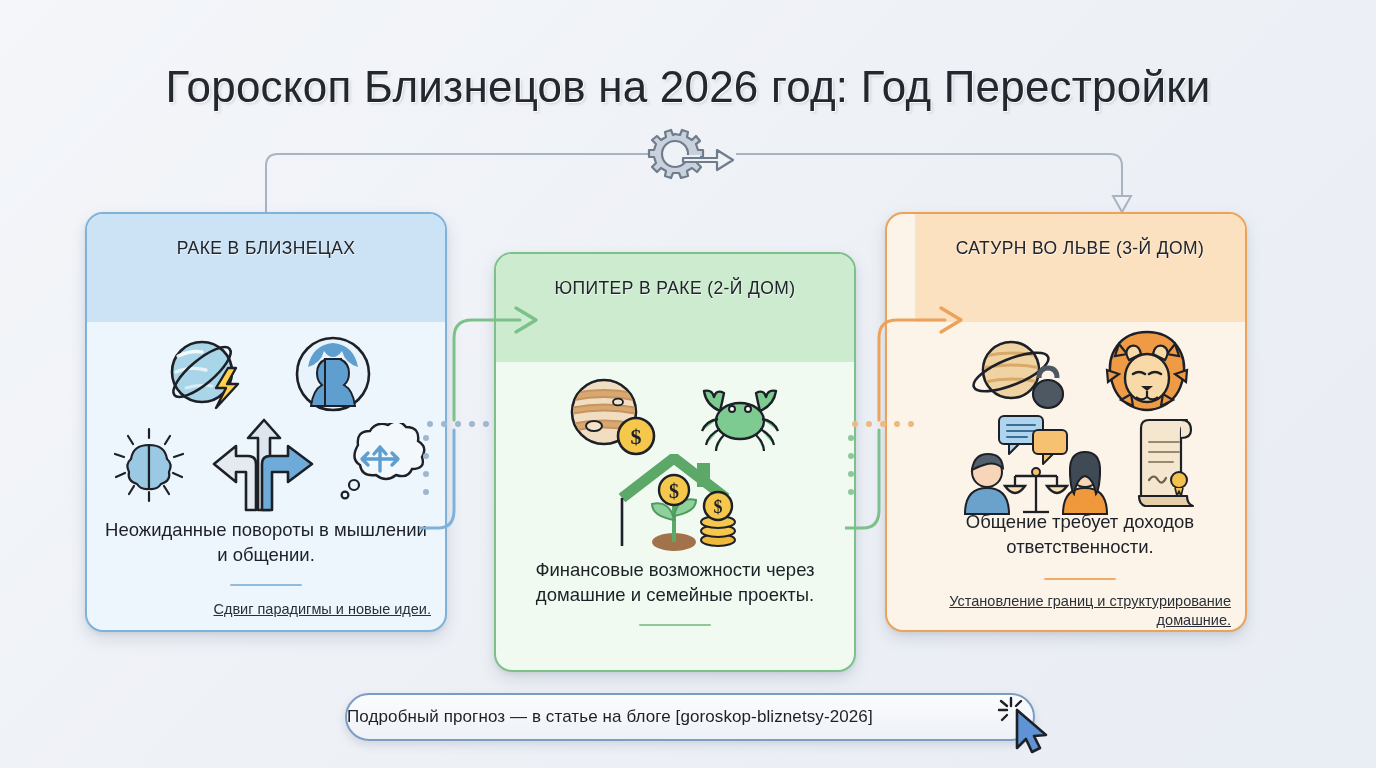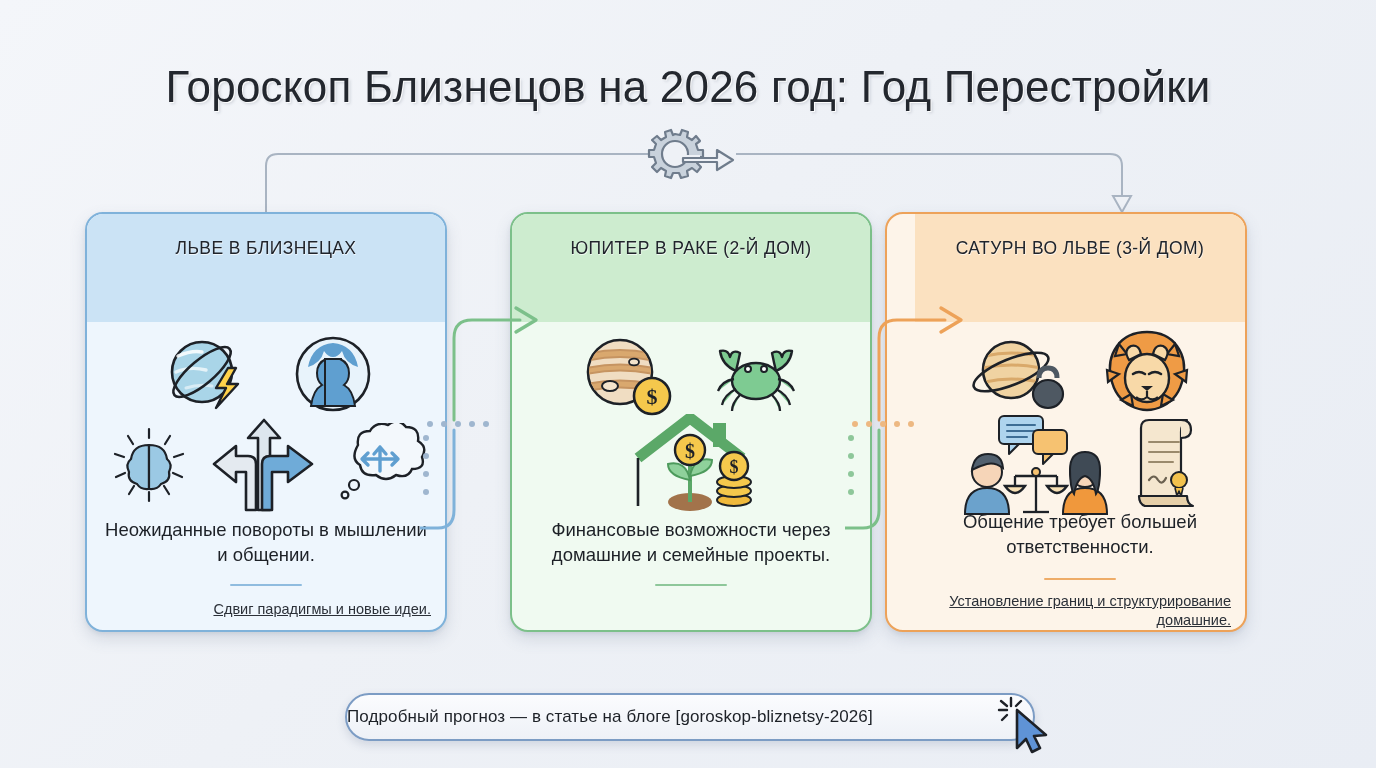--- a/index.html
+++ b/index.html
@@ -45,21 +45,21 @@
   }
   .card-head span {
     font-size: 17.5px; font-weight: 400; color: #20242b;
     letter-spacing: .4px; text-align: center;
     text-shadow: .5px .5px 0 rgba(255,255,255,.7);
   }
   .card-body { position: relative; height: 310px; }
 
   #card-uranus   { left: 85px;  border-color: #7fb2da; background: #eef6fd; }
   #card-uranus   .card-head { background: #cbe3f5; }
-  #card-jupiter  { left: 510px; border-color: #7cc08a; background: #f0faf1; }
+  #card-jupiter  { left: 494px; border-color: #7cc08a; background: #f0faf1; margin-top: 40px; }
   #card-jupiter  .card-head { background: #cdeccf; }
   #card-saturn   { left: 935px; border-color: #eda濃; }
   #card-saturn   { left: 885px; border-color: #eda259; background: #fdf4e9; padding-left: 28px; }
   #card-saturn   .card-head { background: #fbe1c0; }
 
   .icon-row-top {
     position: absolute; top: -2px; left: 0; width: 100%;
     height: 108px;
     display: flex; align-items: center; justify-content: center; gap: 26px;
   }
@@ -127,21 +127,21 @@
     <g transform="translate(30,32)">
       <path d="M0,-24 L5,-23 L7,-28 L13,-26 L12,-21 L17,-18 L21,-22 L25,-17 L21,-14 L23,-8 L28,-8 L28,-1 L23,-1 L22,5 L26,9 L22,14 L17,10 L12,13 L13,18 L6,20 L4,15 L-2,15 L-4,20 L-10,18 L-9,13 L-14,10 L-18,14 L-23,9 L-19,5 L-21,-1 L-26,-1 L-26,-8 L-21,-8 L-19,-14 L-23,-18 L-18,-22 L-14,-18 L-9,-21 L-10,-26 L-4,-28 L-2,-23 Z" fill="#c9d2dc" stroke="#6f7c8c" stroke-width="2.2" stroke-linejoin="round"></path>
       <circle cx="0" cy="-4" r="13" fill="#eef1f6" stroke="#6f7c8c" stroke-width="2.2"></circle>
     </g>
     <path d="M38 32 L72 32 L72 24 L88 34 L72 44 L72 36 L38 36 Z" fill="#eef1f6" stroke="#6f7c8c" stroke-width="2.2" stroke-linejoin="round"></path>
     <rect x="39" y="29" width="16" height="2" fill="#eef1f6"></rect>
   </svg>
 
   <div class="card" id="card-uranus">
     <div class="card-head">
-      <span>ЛЬВЕ В БЛИЗНЕЦАХ</span>
+      <span>РАКЕ В БЛИЗНЕЦАХ</span>
     </div>
     <div class="card-body">
 
       <div class="icon-row-top">
         <svg width="108" height="92" viewBox="0 0 108 92">
           <circle cx="48" cy="44" r="30" fill="#a9d5e8" stroke="#1d2127" stroke-width="2.6"></circle>
           <path d="M24 28 Q38 22 48 24" stroke="#ffffff" stroke-width="3.4" fill="none" stroke-linecap="round" opacity=".85"></path>
           <path d="M22 44 Q36 38 52 42" stroke="#ffffff" stroke-width="3.4" fill="none" stroke-linecap="round" opacity=".7"></path>
           <path d="M32 60 Q44 56 58 58" stroke="#ffffff" stroke-width="3" fill="none" stroke-linecap="round" opacity=".55"></path>
           <ellipse cx="48" cy="44" rx="36" ry="12" fill="none" stroke="#1d2127" stroke-width="2.6" transform="rotate(-40 48 44)"></ellipse>
@@ -343,21 +343,21 @@
             <line x1="18" y1="28" x2="48" y2="28"></line>
               <line x1="18" y1="38" x2="48" y2="38"></line>
             <line x1="18" y1="48" x2="42" y2="48"></line>
           </g>
           <path d="M18 66 q5 -7 9 0 q4 6 8 -2" stroke="#6b6150" stroke-width="2.2" fill="none" stroke-linecap="round"></path>
           <circle cx="48" cy="66" r="8" fill="#f3c24e" stroke="#1d2127" stroke-width="2"></circle>
           <path d="M44 74 l2 8 l2 -5 l2 5 l2 -8" fill="#f3c24e" stroke="#1d2127" stroke-width="1.6" stroke-linejoin="round"></path>
         </svg>
       </div>
 
-      <div class="headline">Общение требует большей ответственности.</div>
+      <div class="headline">Общение требует доходов ответственности.</div>
       <div class="rule"></div>
       <div class="subline">Установление границ и структурирование домашние.</div>
     </div>
   </div>
 
   <svg class="gap-connector" id="gap-1" viewBox="0 0 120 290">
     <path d="M0 248 L18 248 Q34 248 34 230 L34 150" fill="none" stroke="#7fb2da" stroke-width="3" stroke-linecap="round"></path>
     <path d="M34 140 L34 58 Q34 40 52 40 L100 40" fill="none" stroke="#7cc08a" stroke-width="3" stroke-linecap="round"></path>
     <path d="M96 28 L116 40 L96 52" fill="none" stroke="#7cc08a" stroke-width="3.4" stroke-linecap="round" stroke-linejoin="round"></path>
     <g fill="#9fb6cf">

